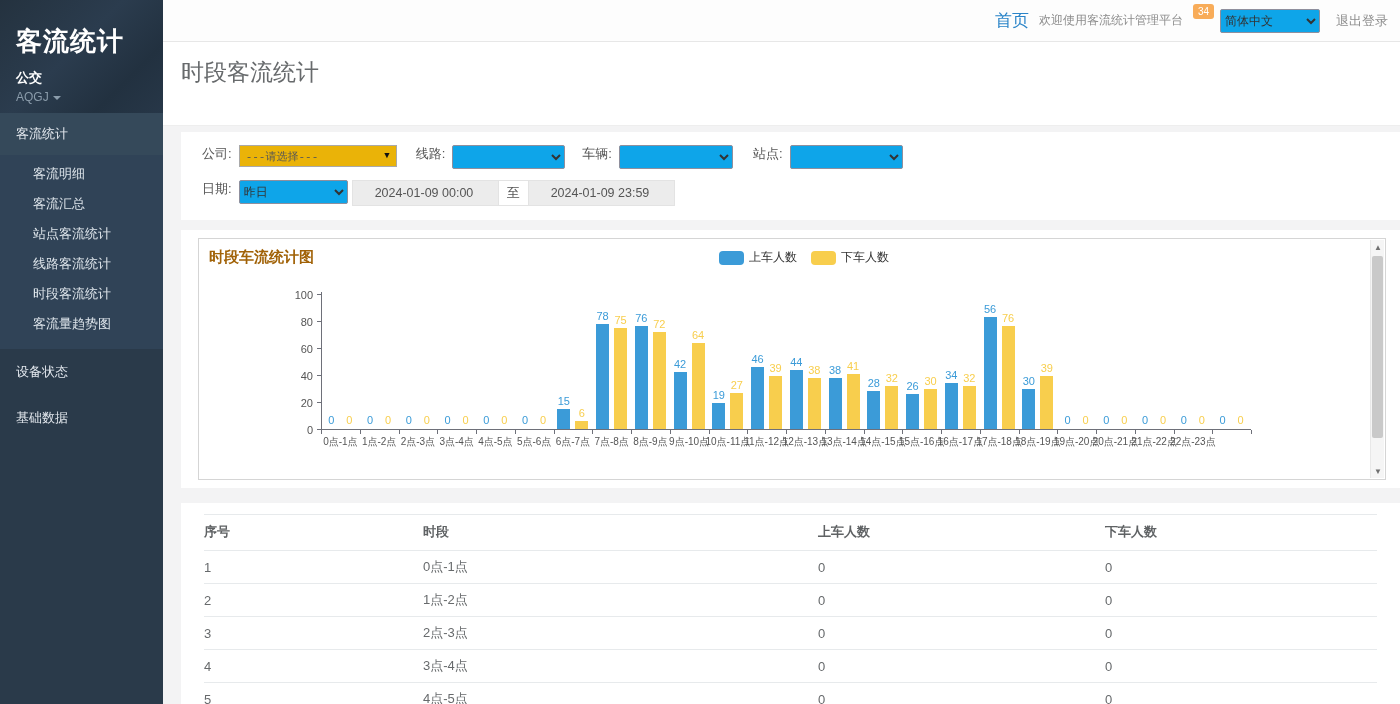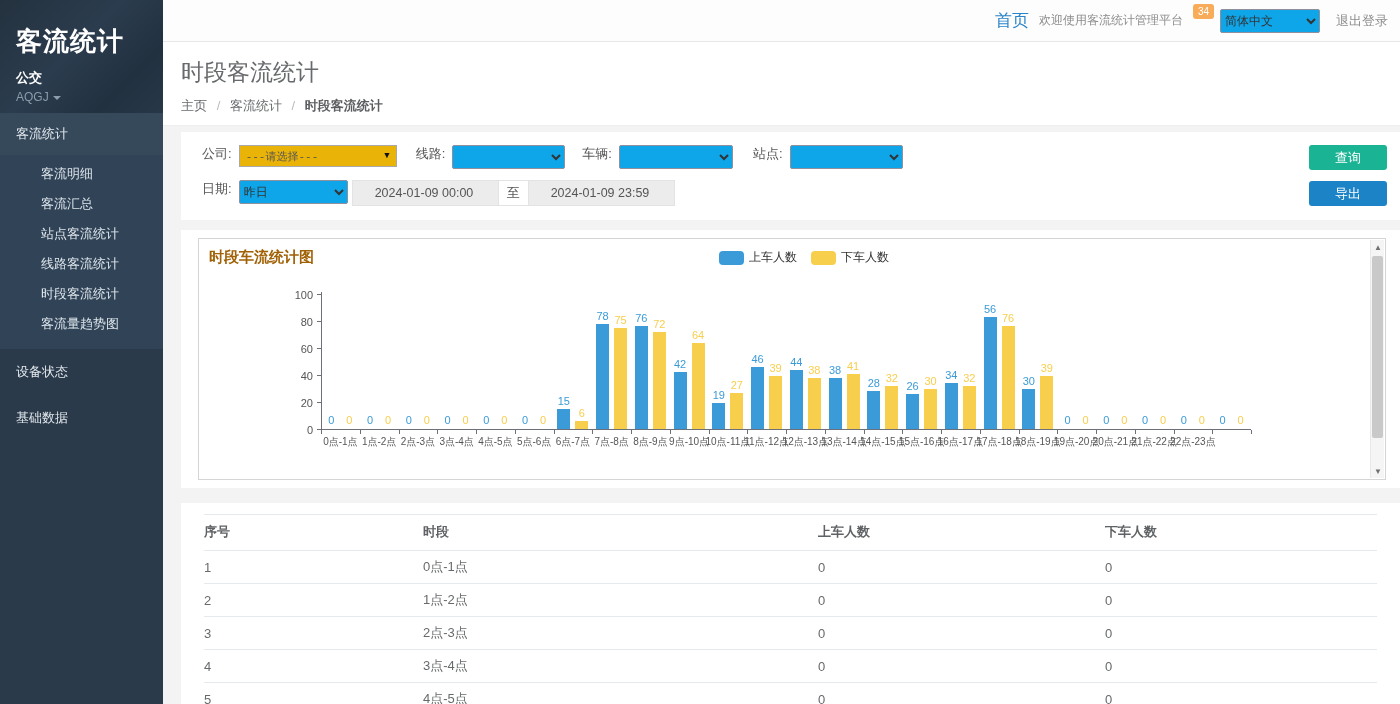--- a/index.html
+++ b/index.html
@@ -13,21 +13,21 @@
     background:linear-gradient(135deg,#24323f 0%,#2b3c4e 45%,#223140 75%,#273748 100%); }
   .logo-title { font-size:26px; font-weight:bold; color:#fff; letter-spacing:1px; }
   .logo-org { font-size:13px; font-weight:bold; color:#fff; margin-top:10px; }
   .logo-code { font-size:12px; color:#8b9cab; margin-top:3px; cursor:pointer; }
   .caret-down { display:inline-block; width:0; height:0; border-left:4px solid transparent;
     border-right:4px solid transparent; border-top:4px solid #8b9cab; margin-left:4px; vertical-align:middle; }
   .menu-group { background:#304357; }
   .menu-section { padding:12px 16px; font-size:13px; color:#e4e9ef; cursor:pointer; }
   .menu-group .menu-section { background:#35495a; }
   .submenu-item { padding:6px 0 6px 33px; font-size:13px; color:#dfe6ec; cursor:pointer; }
-  .submenu { padding:4px 8px 10px; }
+  .submenu { padding:4px 0 10px; }
   .menu-plain { padding:14px 16px; font-size:13px; color:#e4e9ef; cursor:pointer; }
 
   
   .topbar { position:absolute; left:163px; top:0; width:1237px; height:42px; background:#fdfdfd;
     border-bottom:1px solid #e7e7e7; display:flex; align-items:center; justify-content:flex-end;
     padding-right:12px; }
   .tb-home { color:#2a84c8; font-size:17px; margin-right:10px; cursor:pointer; }
   .tb-welcome { color:#8c8c8c; font-size:12px; }
   .tb-badge { background:#f8ac59; color:#fff; font-size:10px; border-radius:3px;
     padding:2px 5px; margin:0 6px 0 10px; transform:translateY(-9px); }
@@ -136,27 +136,20 @@
   <span class="tb-welcome">欢迎使用客流统计管理平台</span>
   <span class="tb-badge">34</span>
   <select class="tb-lang native">
     <option>简体中文</option>
   </select>
   <span class="tb-logout">退出登录</span>
 </div>
 
 <div class="heading">
   <div class="page-title">时段客流统计</div>
-  <div class="breadcrumb">
-    <span class="bc-link">主页</span>
-    <span class="sep">/</span>
-    <span class="bc-link">客流统计</span>
-    <span class="sep">/</span>
-    <span class="bc-active">时段客流统计</span>
-  </div>
 </div>
 
 <div class="content">
 
   <div class="panel filter-panel">
     <div class="frow">
       <span class="flabel">公司:</span>
       <div class="sel-company" style="margin-right:19px;">
         <span class="sel-text">---请选择---</span>
         <span class="tri">▼</span>
@@ -169,24 +162,20 @@
       <select class="native w-sta"></select>
     </div>
     <div class="frow">
       <span class="flabel">日期:</span>
       <select class="native sel-date">
         <option>昨日</option>
       </select>
       <div class="date-input">2024-01-09 00:00</div>
       <div class="to-box">至</div>
       <div class="date-input">2024-01-09 23:59</div>
-    </div>
-    <div class="btn-col">
-      <button class="btn btn-search">查询</button>
-      <button class="btn btn-export">导出</button>
     </div>
   </div>
 
   <div class="panel chart-panel">
     <div class="chart-box" id="chart-box">
       <div class="chart-title">时段车流统计图</div>
       <div class="legend">
         <div class="legend-item">
           <span class="legend-swatch" id="sw0" style="background: rgb(59, 155, 216);"></span>
           <span>上车人数</span>

